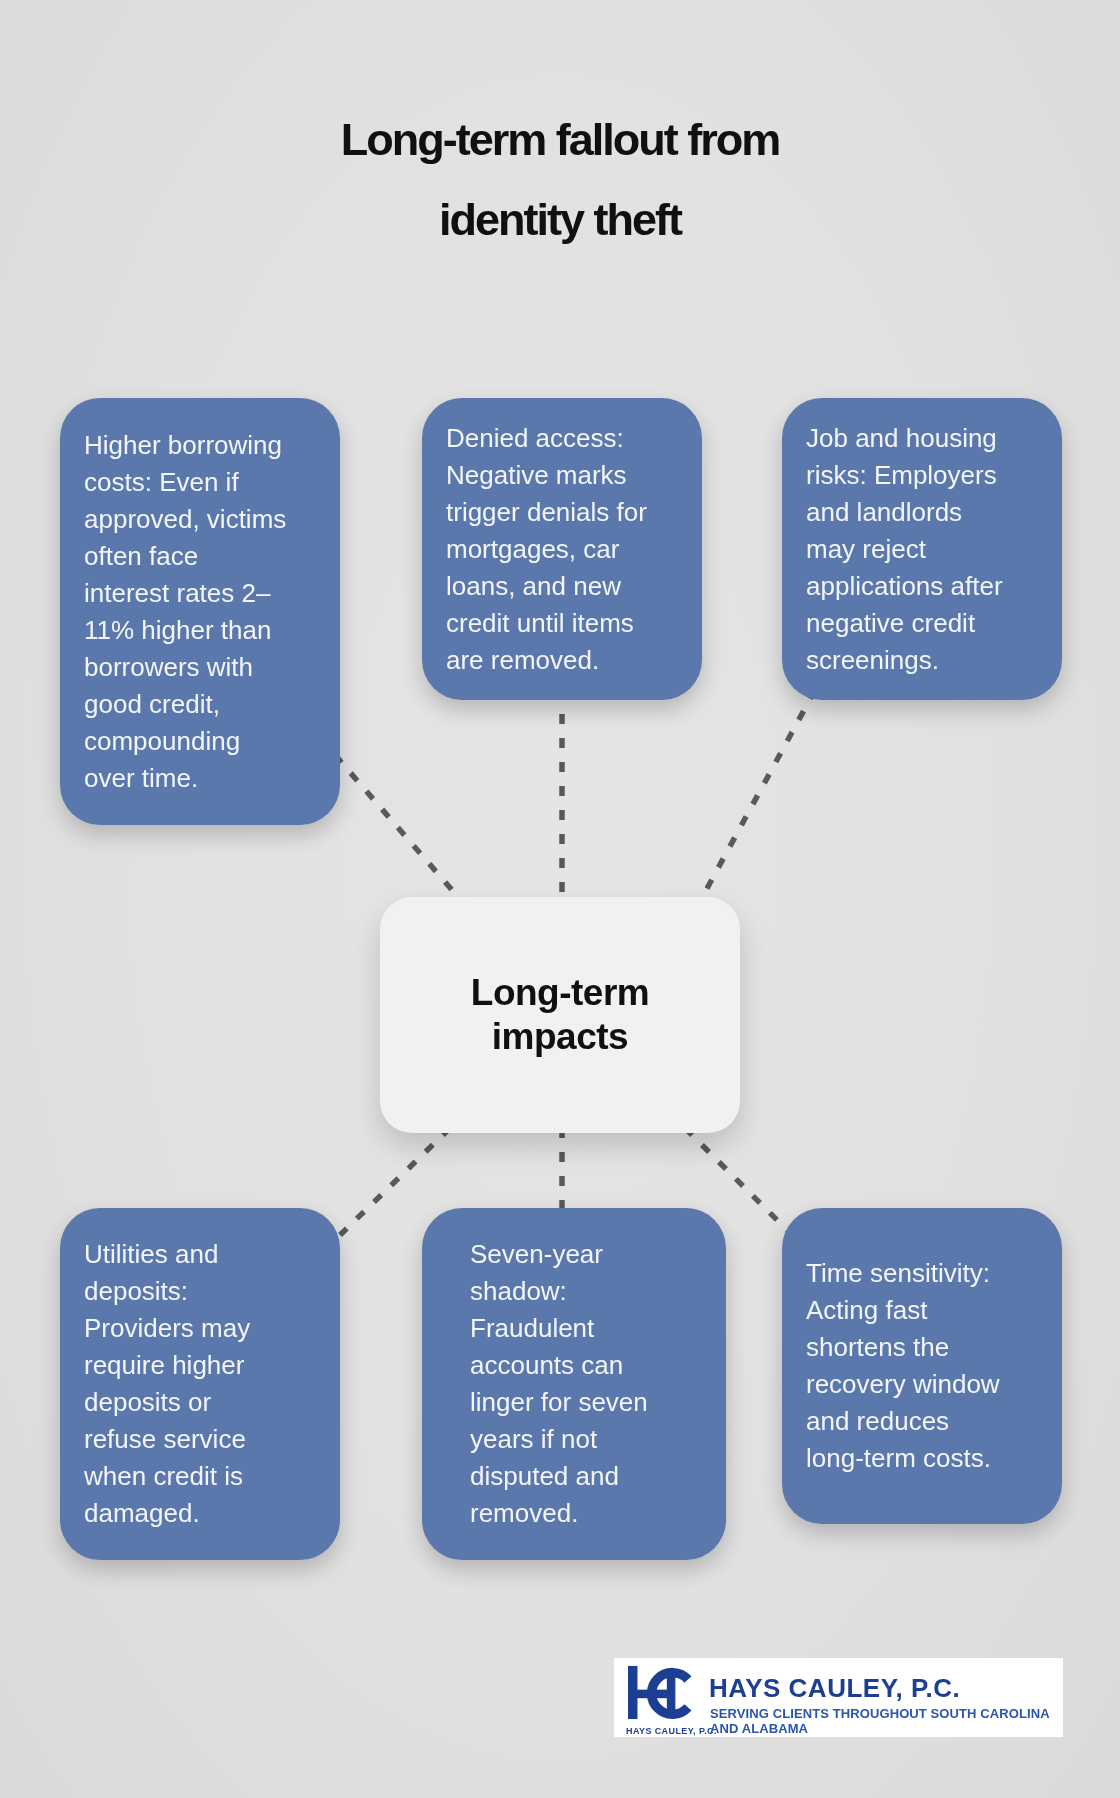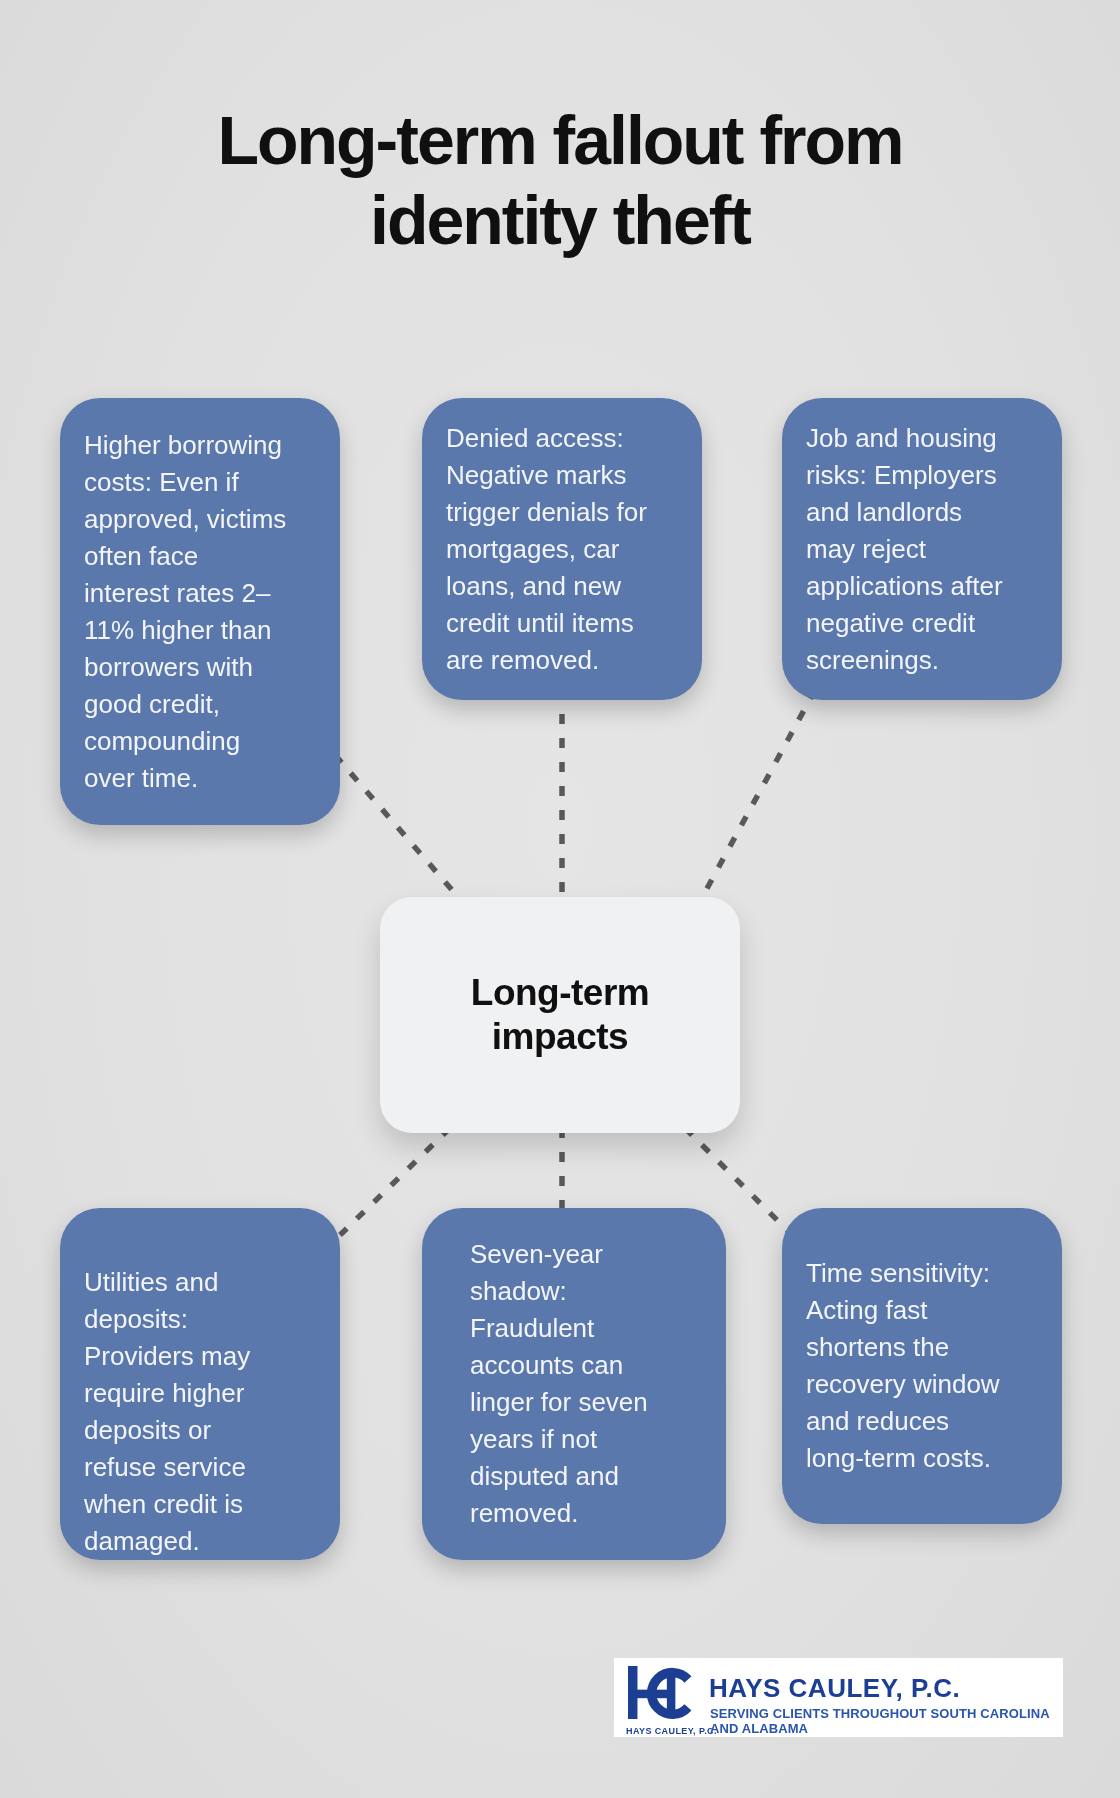--- a/index.html
+++ b/index.html
@@ -5,21 +5,21 @@
   html,body{margin:0;padding:0;background:#c9cac9;}
   .canvas{
     position:relative;width:1120px;height:1798px;margin:0 auto;
     background:radial-gradient(ellipse at 50% 46%, var(--background_light,#e4e5e4) 0%, var(--background,#e0e1e0) 55%, var(--background_dark,#d9dad9) 100%);
     overflow:hidden;
     font-family:"Liberation Sans","DejaVu Sans",sans-serif;
   }
   .title{
     position:absolute;top:100px;left:0;width:100%;
     text-align:center;white-space:pre-line;
-    font-size:68px;line-height:80px;font-weight:700;letter-spacing:-2px;
+    font-size:45px;line-height:80px;font-weight:700;letter-spacing:-2px;
     color:var(--title_color,#101010);margin:0;z-index:2;
   }
   .connectors{position:absolute;left:0;top:0;z-index:1;}
   .connectors line{
     stroke:var(--connector,#58595c);stroke-width:5.5;stroke-dasharray:10 14;
   }
   .card{
     position:absolute;width:280px;z-index:2;
     background:var(--card_blue,#5b78ac);
     border-radius:40px;
@@ -28,21 +28,21 @@
   }
   .card p{
     margin:0;padding:0 24px;width:100%;box-sizing:border-box;
     white-space:pre-line;
     font-size:26px;line-height:37px;font-weight:400;
     color:var(--card_text,#f3f5f9);
   }
   #card-borrowing{left:60px;top:398px;height:427px;}
   #card-denied{left:422px;top:398px;height:302px;}
   #card-job{left:782px;top:398px;height:302px;}
-  #card-utilities{left:60px;top:1208px;height:352px;align-items:flex-end;}
+  #card-utilities{left:60px;top:1208px;height:352px;}
   #card-seven{left:422px;top:1208px;height:352px;padding-left:24px;}
   #card-time{left:782px;top:1208px;height:316px;}
   .center-node{
     position:absolute;left:380px;top:897px;width:360px;height:236px;z-index:2;
     background:var(--center_bg,#f0f1f3);
     border-radius:32px;
     box-shadow:0 14px 28px rgba(0,0,0,0.16);
     display:flex;align-items:center;justify-content:center;
   }
   .center-node h2{

